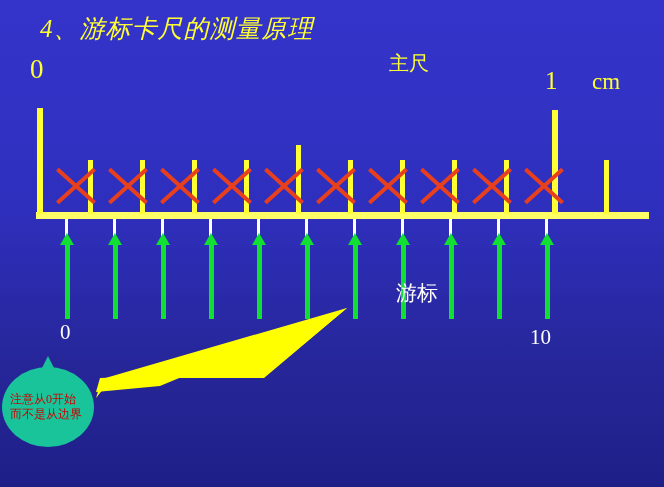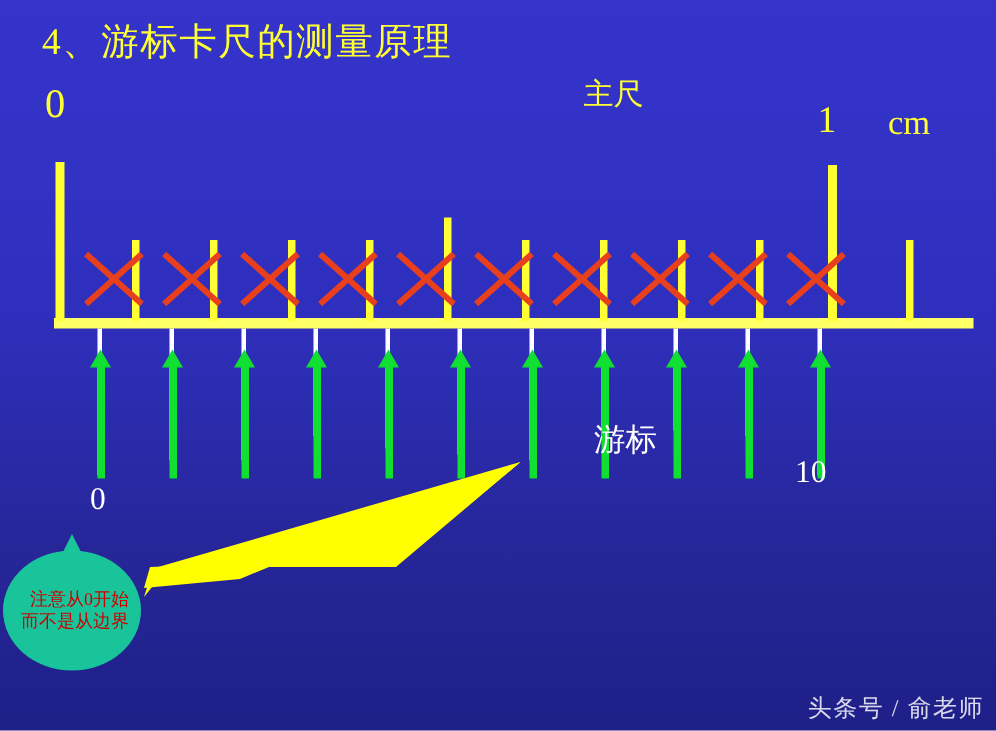--- a/index.html
+++ b/index.html
@@ -17,24 +17,25 @@
     width: 664px;
     height: 487px;
     background: linear-gradient(to bottom, #3434cb 0%, #2f2fbe 42%, #262699 75%, #1f1f88 100%);
     overflow: hidden;
   }
 
   
   .txt { position: absolute; white-space: nowrap; line-height: 1; }
 
   #title {
-    left: 28px; top: 16px;
+    left: 40px; top: 16px;
     font-size: 25px;
     color: #ffff33;
     letter-spacing: 1px;
+    font-style: italic;
   }
   #label-zero-top {
     left: 30px; top: 56px;
     font-size: 27px;
     color: #ffff33;
   }
   #label-one-top {
     left: 545px; top: 68px;
     font-size: 25px;
     color: #ffff33;
@@ -54,21 +55,21 @@
     left: 396px; top: 283px;
     font-size: 21px;
     color: #ffffff;
   }
   #label-zero-bottom {
     left: 60px; top: 322px;
     font-size: 21px;
     color: #ffffff;
   }
   #label-ten-bottom {
-    left: 530px; top: 304px;
+    left: 530px; top: 327px;
     font-size: 21px;
     color: #ffffff;
     font-family: Liberation Serif, serif;
   }
 
   
   #ruler { position: absolute; left: 0; top: 0; width: 664px; height: 487px; }
 
   .main-bar {
     position: absolute;
@@ -165,21 +166,21 @@
     background: #19c49a;
     border-radius: 50%;
     display: flex;
     align-items: center;
     justify-content: center;
   }
   #note-text {
     color: #cc0000;
     font-size: 12px;
     line-height: 1.28;
-    text-align: right;
+    text-align: left;
     width: 76px;
   }
   #note-tail {
     position: absolute;
     left: 40px;
     top: 356px;
     width: 0; height: 0;
     border-left: 8px solid transparent;
     border-right: 8px solid transparent;
     border-bottom: 16px solid #19c49a;
@@ -339,15 +340,14 @@
     <polygon points="347,308 264,378 112,378 96,398 102,379" fill="#ffff00"></polygon>
     <polygon points="347,308 160,386 96,392 100,378 270,372" fill="#ffff00"></polygon>
   </svg>
 
 
   <div id="note-tail"></div>
   <div id="note-oval">
     <div id="note-text">注意从0开始而不是从边界</div>
   </div>
 
-  <div id="watermark">头条号 / 俞老师</div>
 
 </div>
 
 </body></html>

